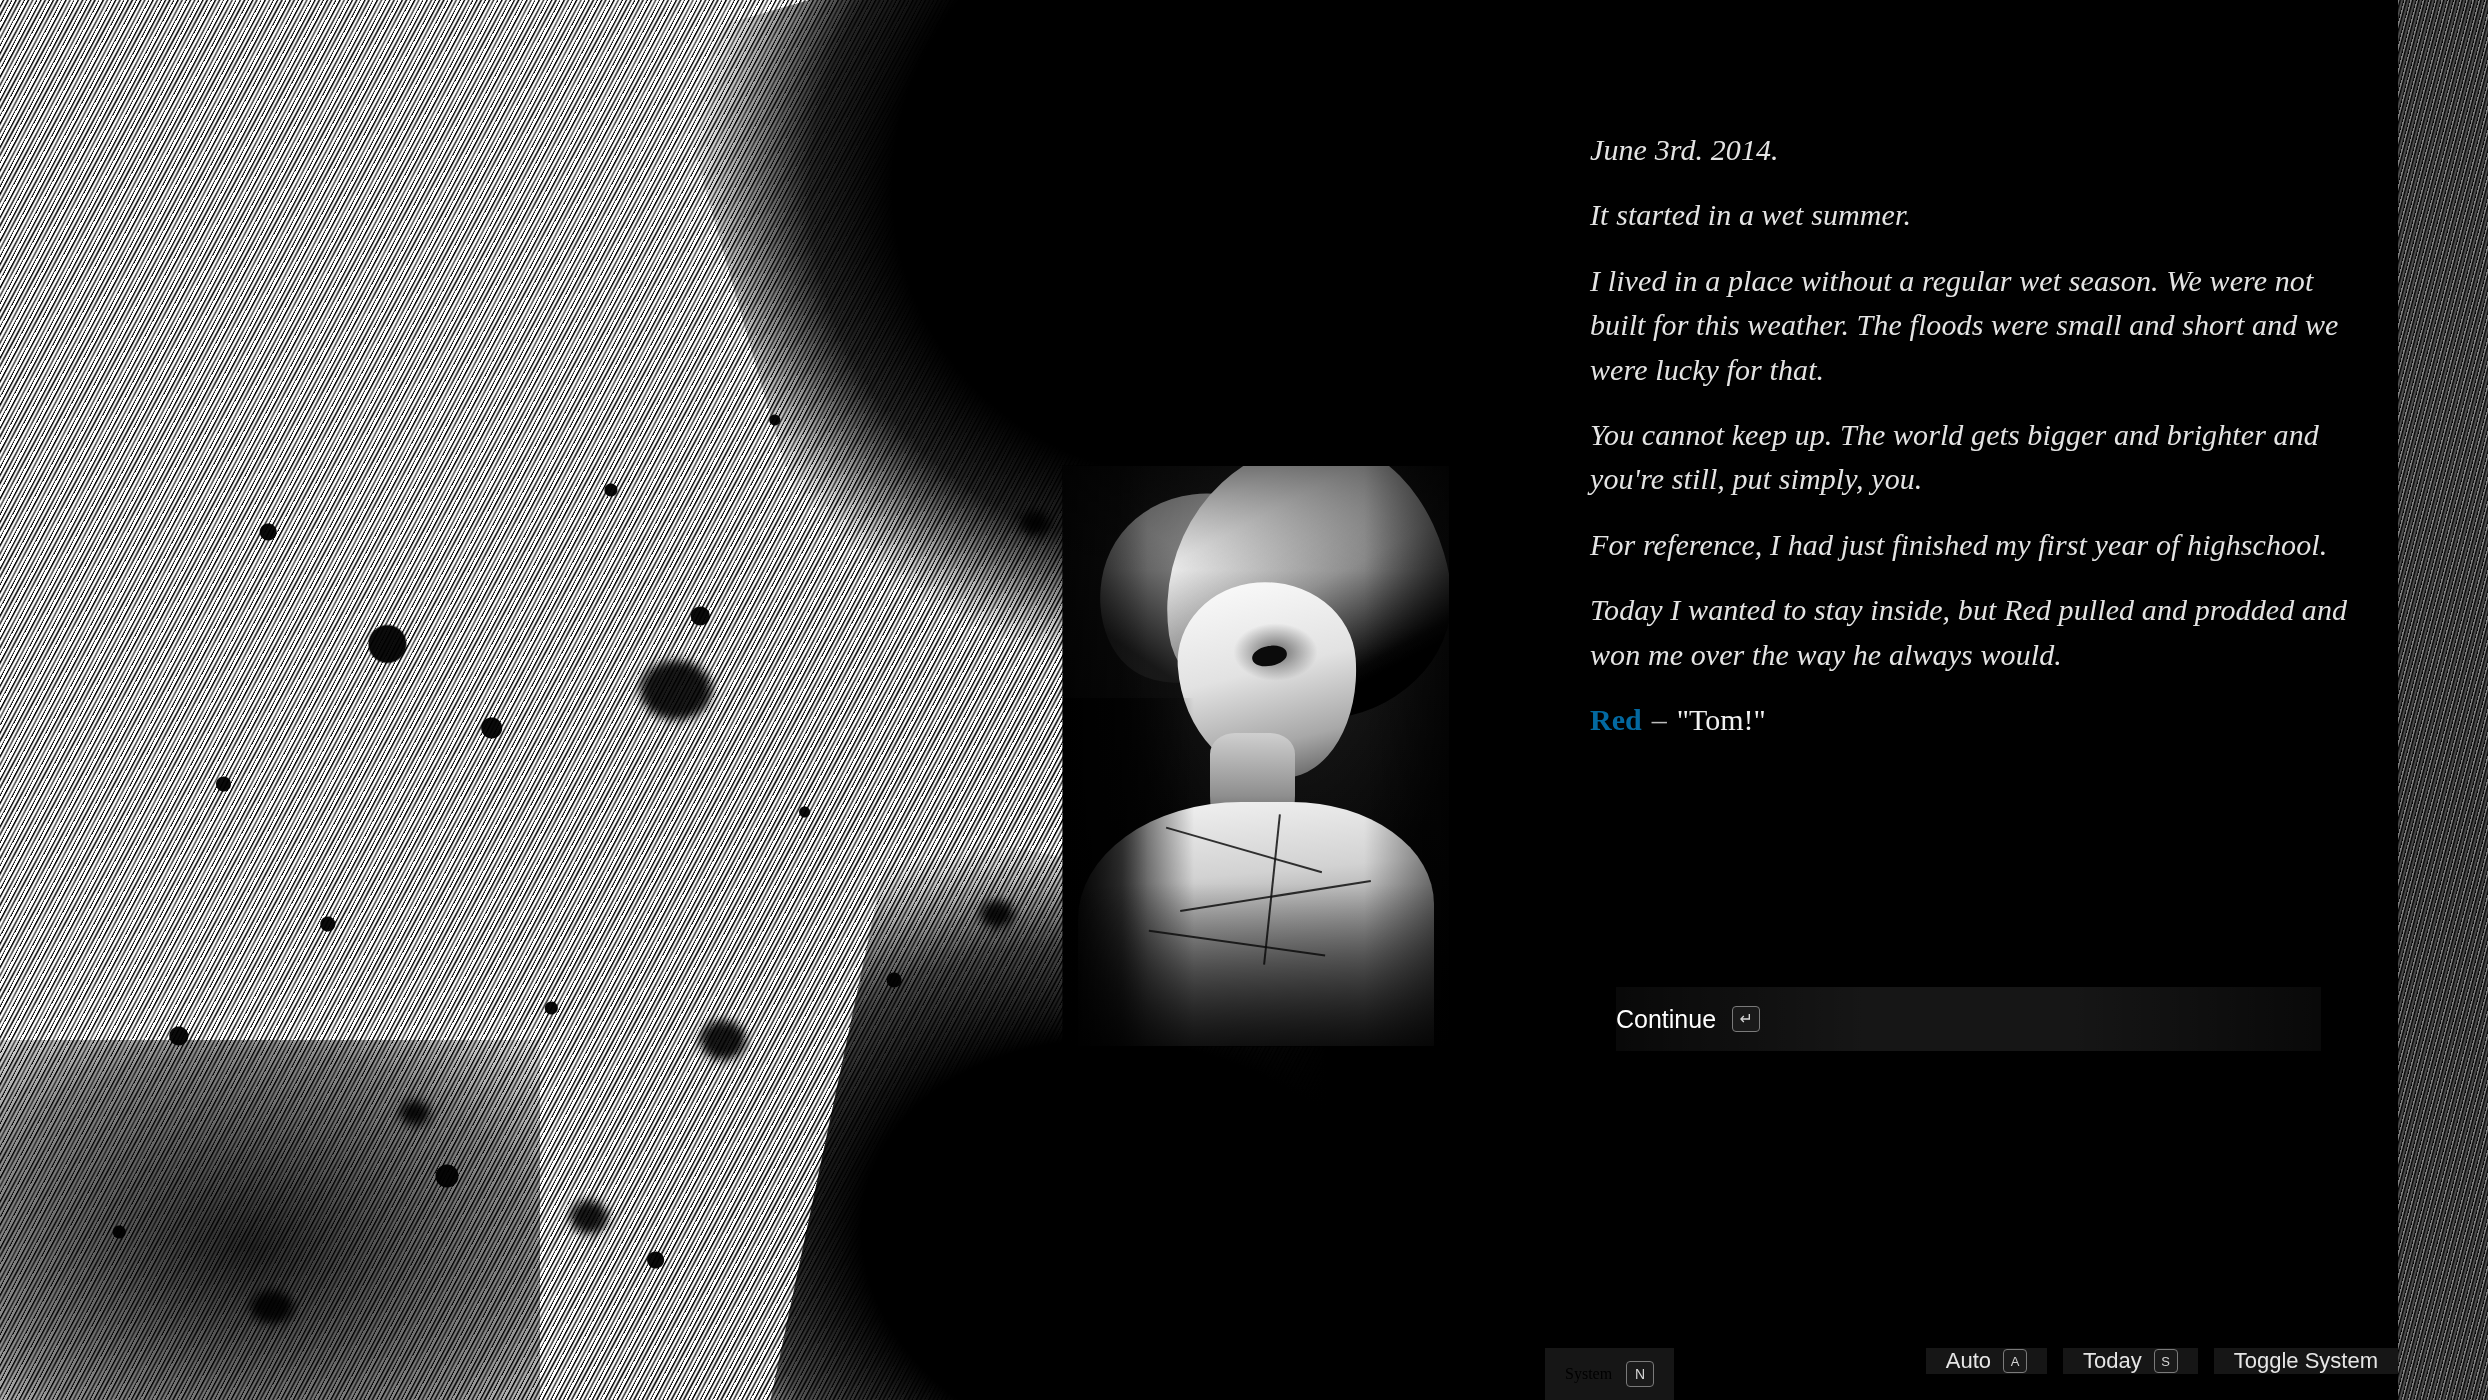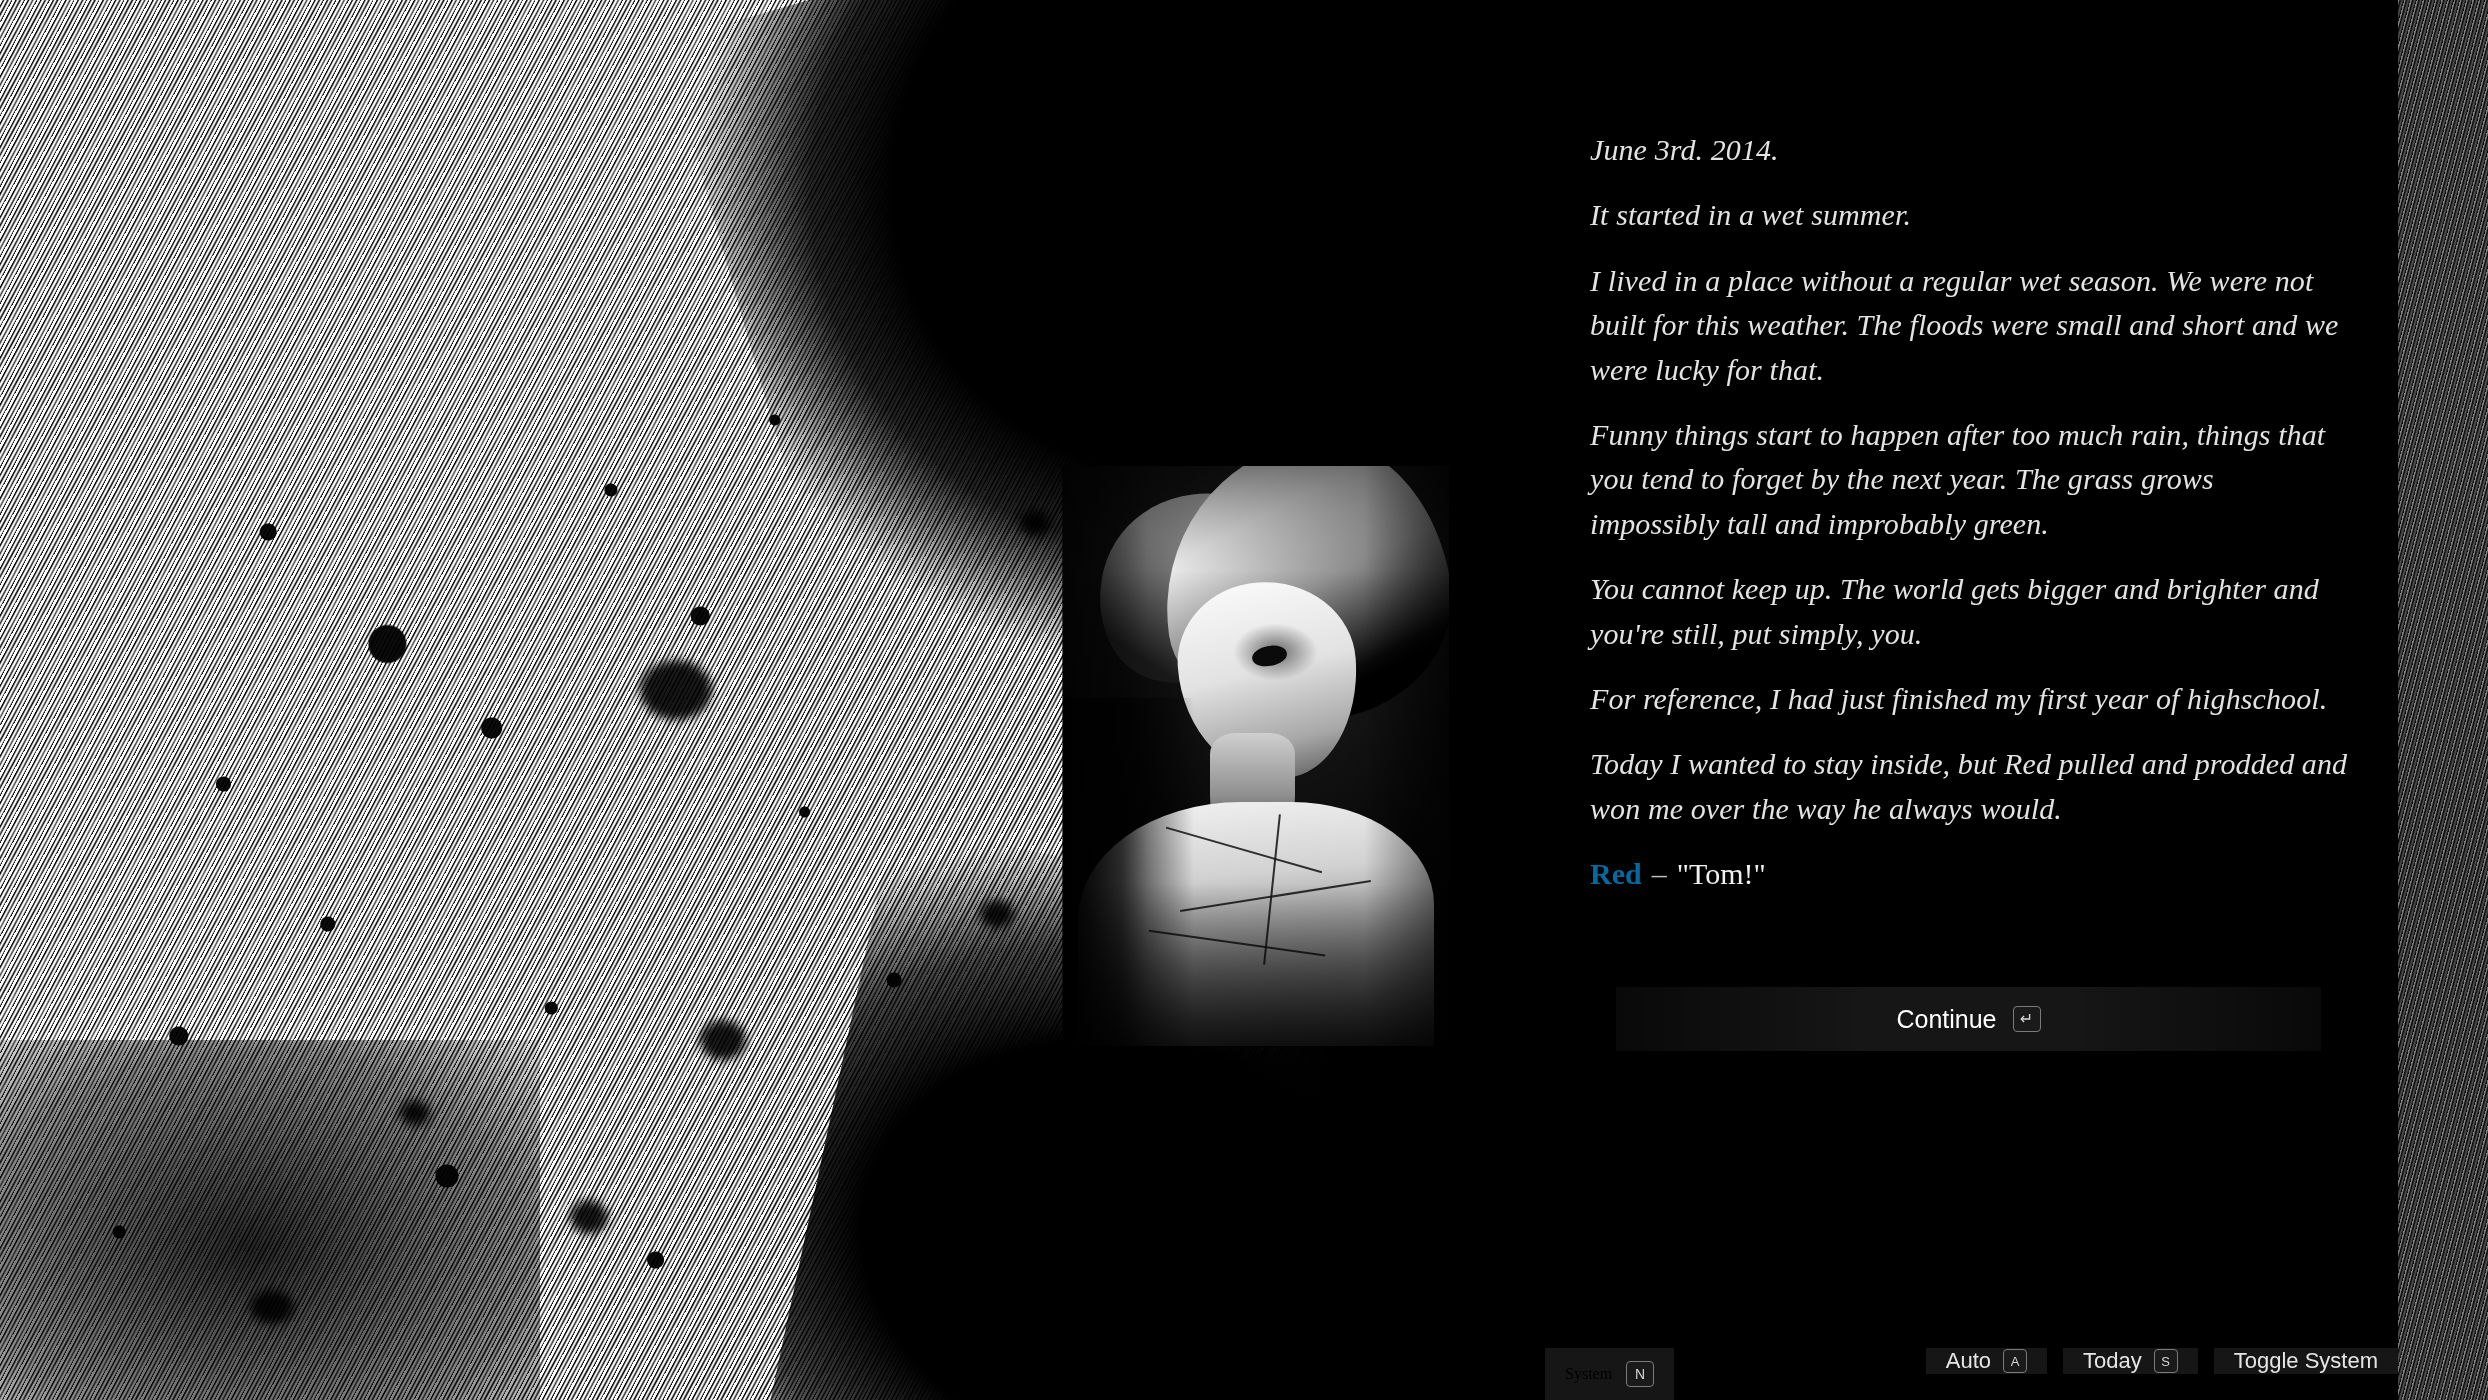--- a/index.html
+++ b/index.html
@@ -247,21 +247,20 @@
     top: 987px;
     width: 705px;
     height: 64px;
     background: linear-gradient(90deg, rgba(255,255,255,.035) 0%, rgba(255,255,255,.085) 35%, rgba(255,255,255,.085) 65%, rgba(255,255,255,.035) 100%);
     border: none;
     color: #ffffff;
     font-family: "Liberation Sans", sans-serif;
     font-size: 25px;
     display: flex;
     align-items: center;
-    justify-content: center;
     gap: 16px;
     cursor: pointer;
   }
   .kbd {
     display: inline-flex;
     align-items: center;
     justify-content: center;
     min-width: 28px;
     height: 26px;
     padding: 0 6px;
@@ -351,21 +350,20 @@
     </div>
   </div>
 
   <div class="text-panel"></div>
   <div class="far-right-art"></div>
 
   <div class="dialogue">
     <p>June 3rd. 2014.</p>
     <p>It started in a wet summer.</p>
     <p>I lived in a place without a regular wet season. We were not built for this weather. The floods were small and short and we were lucky for that.</p>
-    <p>Funny things start to happen after too much rain, things that you tend to forget by the next year. The grass grows impossibly tall and improbably green.</p>
     <p>You cannot keep up. The world gets bigger and brighter and you're still, put simply, you.</p>
     <p>For reference, I had just finished my first year of highschool.</p>
     <p>Today I wanted to stay inside, but Red pulled and prodded and won me over the way he always would.</p>
     <div class="speaker-line">
       <span class="speaker-name">Red</span><span class="speaker-dash">–</span><span>"Tom!"</span>
     </div>
   </div>
 
   <button class="continue-btn">
     <span>Continue</span>

